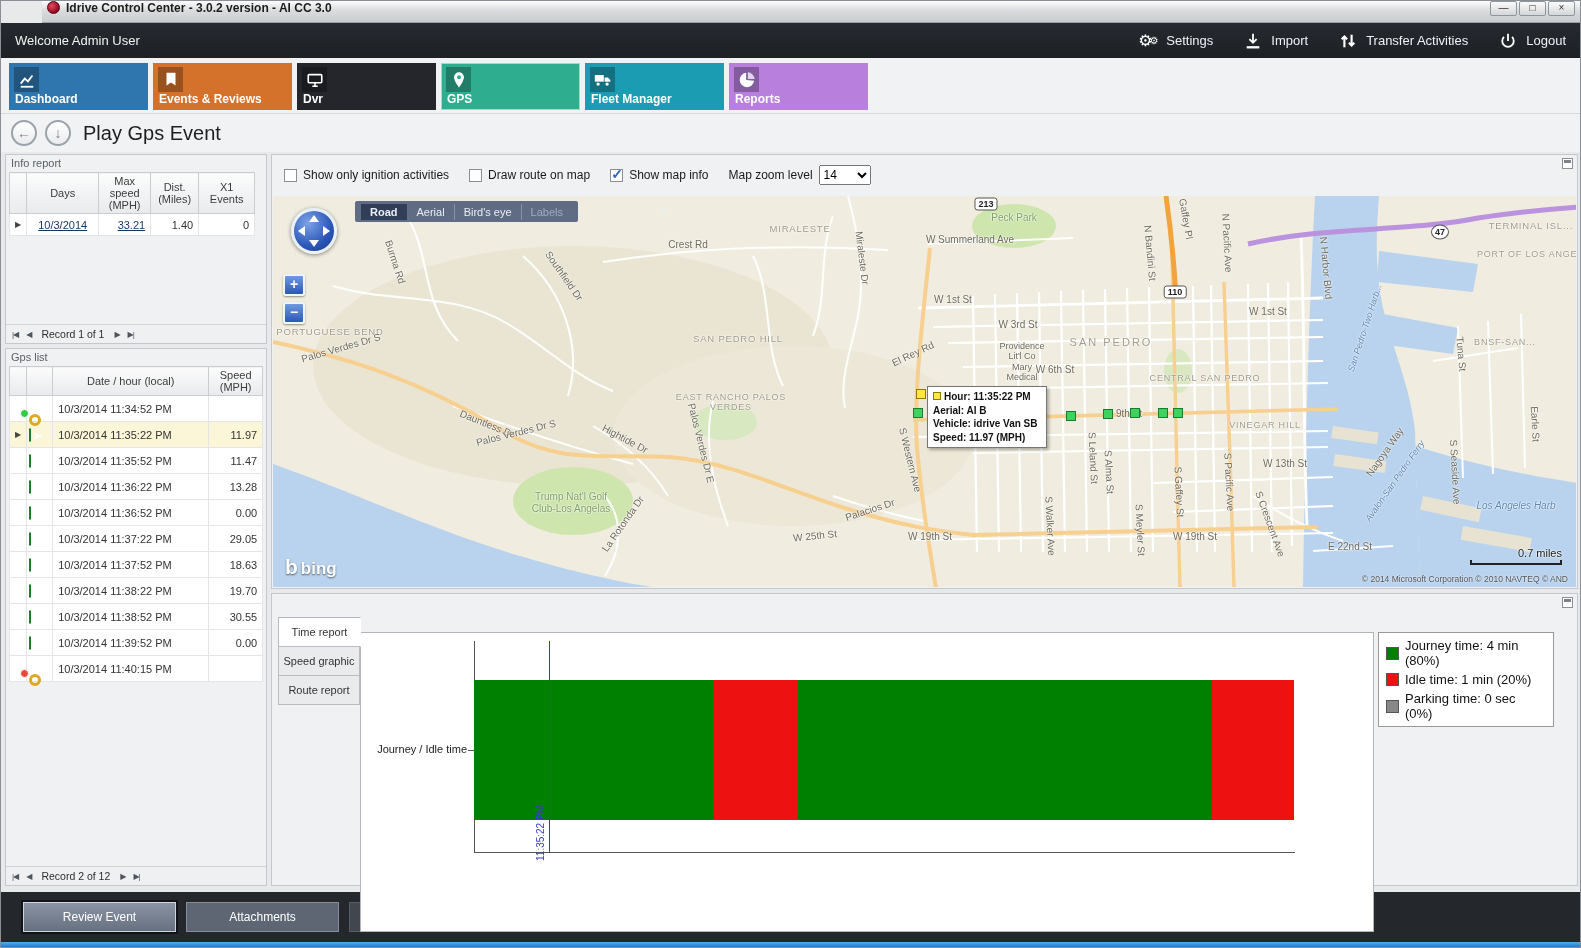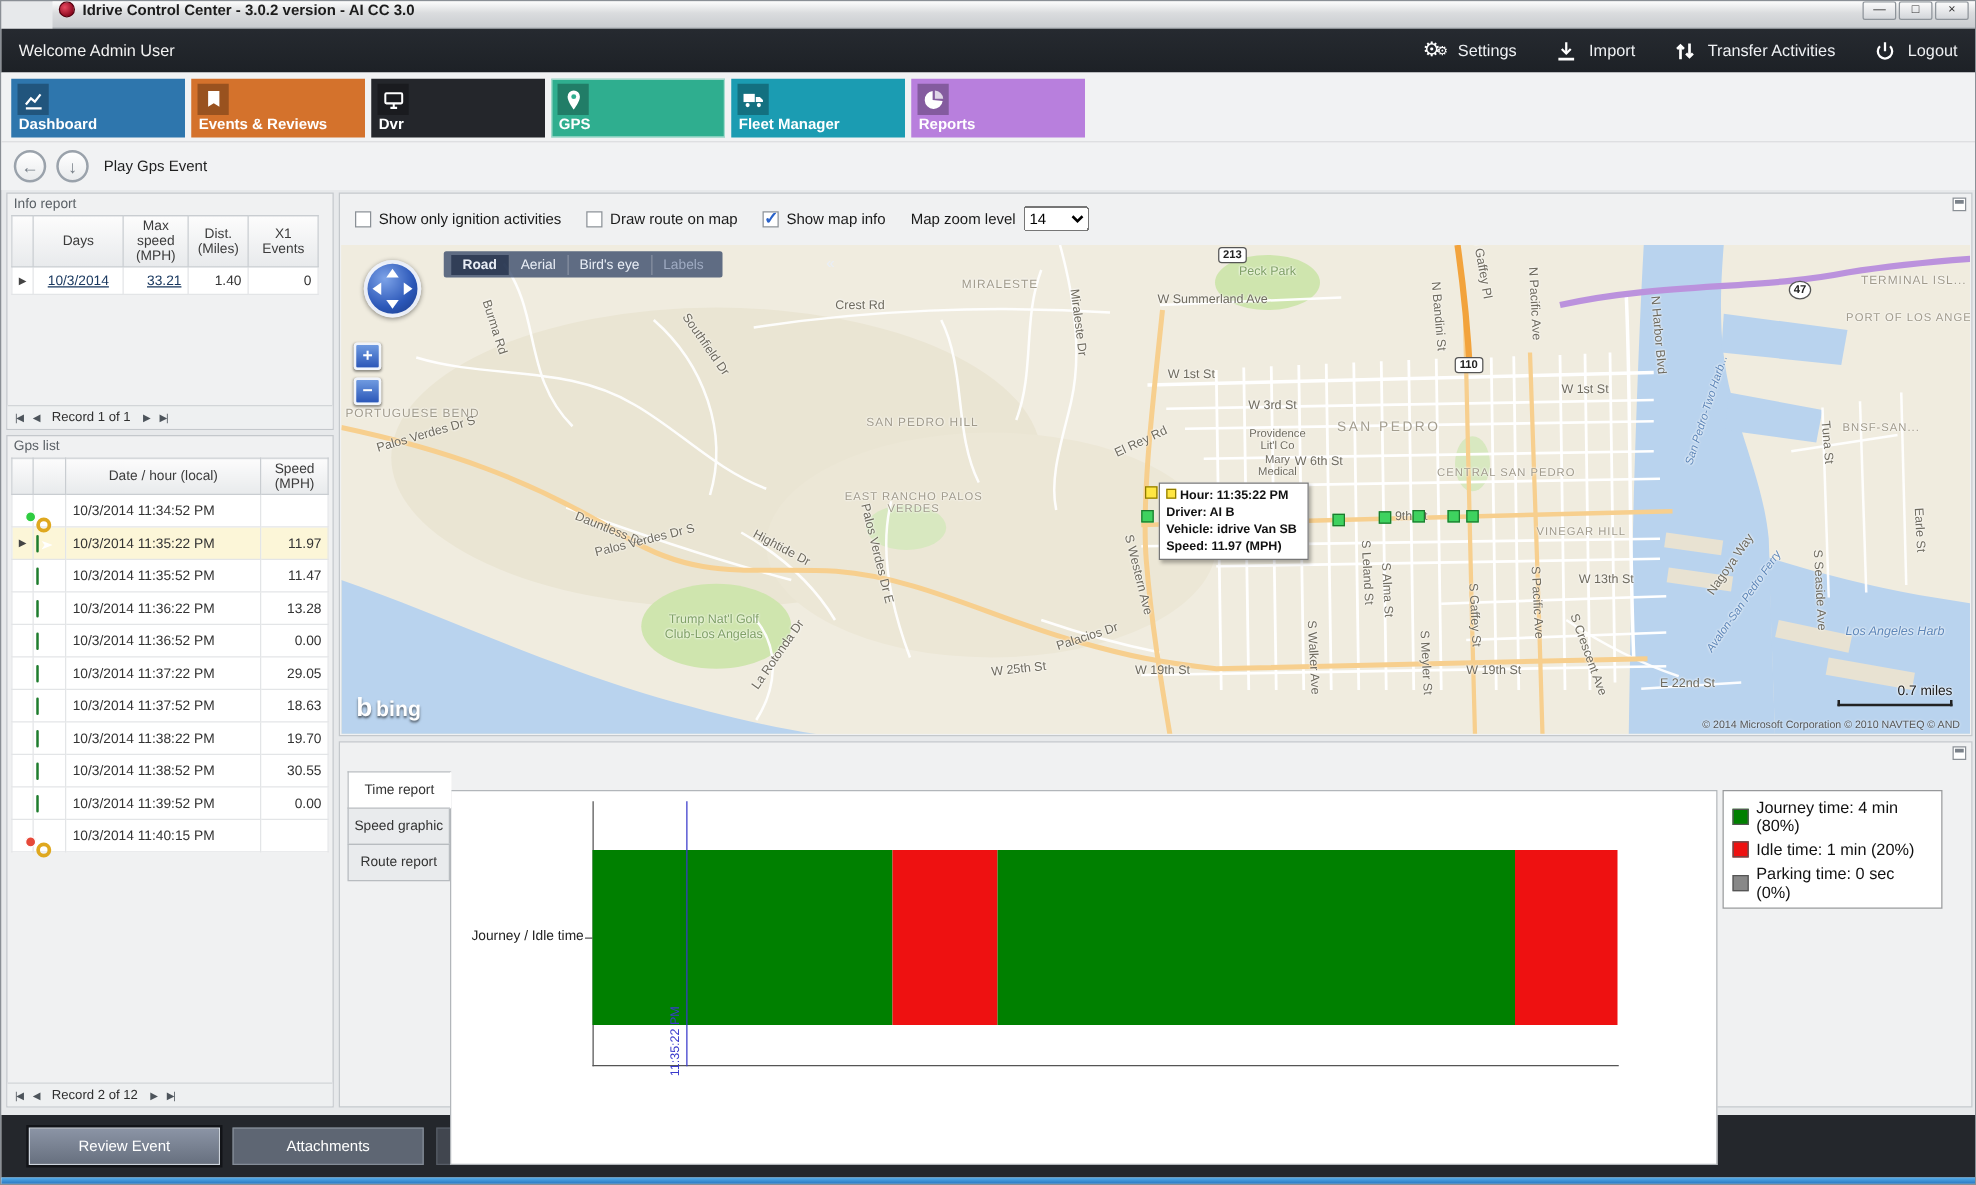--- a/index.html
+++ b/index.html
@@ -34,21 +34,21 @@
     display:flex; align-items:center; justify-content:center; }
   .tile .ticon svg { width:18px; height:18px; }
   .tile .tlabel { position:absolute; left:6px; bottom:4px; font-size:12px; font-weight:bold; }
   .tile.active { box-shadow:inset 0 0 0 1px rgba(255,255,255,.55); }
 
   
   .subheader { position:absolute; top:113px; left:0; right:0; height:38px; background:#f1f2f3;
     display:flex; align-items:center; gap:8px; padding-left:10px; }
   .circle-btn { width:26px; height:26px; border-radius:50%; border:2px solid #9aa2ab; color:#79818a;
     background:linear-gradient(#ffffff,#e9ebed); font-size:14px; display:flex; align-items:center; justify-content:center; cursor:pointer; }
-  .page-title { font-size:12px; color:#1f1f1f; margin-left:4px; }
+  .page-title { font-size:20px; color:#1f1f1f; margin-left:4px; }
 
   
   .panel { position:absolute; background:#f0f1f2; border:1px solid #c4c8cc; }
   .panel-caption { height:17px; font-size:11px; color:#5a6066; padding:2px 5px; }
   .panel-expand { position:absolute; right:4px; top:3px; width:11px; height:11px; border:1px solid #8a9096; background:#fff; cursor:pointer; }
   .panel-expand::after { content:""; position:absolute; left:1px; right:1px; top:1px; height:3px; background:#7b828a; }
   #info-panel  { left:4px;   top:153px; width:262px;  height:190px; }
   #gps-panel   { left:4px;   top:347px; width:262px;  height:538px; }
   #map-panel   { left:270px; top:153px; width:1307px; height:435px; }
   #chart-panel { left:270px; top:592px; width:1307px; height:293px; }
@@ -616,21 +616,21 @@
         <div class="marker" style="left: 645px; top: 217px;"></div>
         <div class="marker" style="left: 798px; top: 220px;"></div>
         <div class="marker" style="left: 835px; top: 218px;"></div>
         <div class="marker" style="left: 862px; top: 217px;"></div>
         <div class="marker" style="left: 890px; top: 217px;"></div>
         <div class="marker" style="left: 905px; top: 217px;"></div>
       </div>
 
     <div class="map-tooltip">
       <div><span class="tt-sq"></span><span>Hour: 11:35:22 PM</span></div>
-      <div>Driver: AI B</div>
+      <div>Aerial: AI B</div>
       <div>Vehicle: idrive Van SB</div>
       <div>Speed: 11.97 (MPH)</div>
     </div>
 
     <div class="maptype">
 
         <span class="mt-item active">Road</span>
 
         <span class="mt-item">Aerial</span>
 

